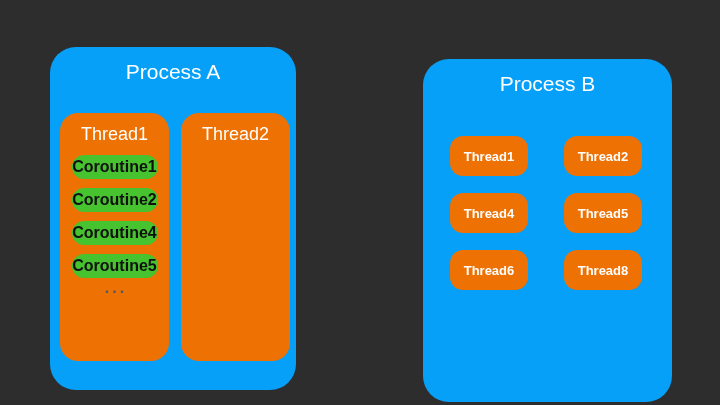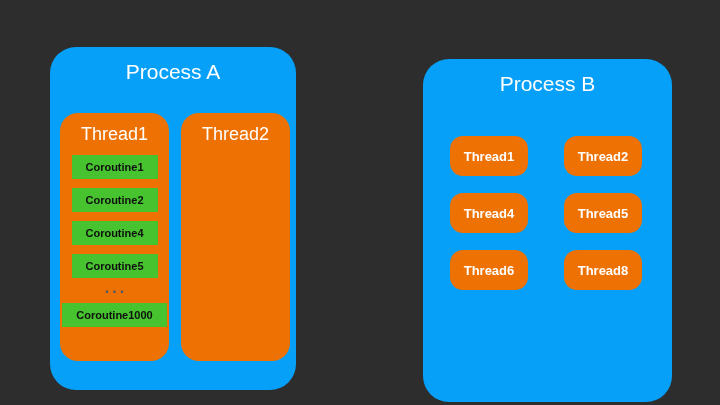--- a/index.html
+++ b/index.html
@@ -60,25 +60,25 @@
   .coroutine-stack {
     display: flex;
     flex-direction: column;
     align-items: center;
     margin-top: 10px;
     gap: 9px;
   }
   .coroutine {
     width: 86px; height: 24px;
     background: #46c32e;
-    border-radius: 0;
+    border-radius: 12px;
     display: flex;
     align-items: center;
     justify-content: center;
-    font-size: 11px;
+    font-size: 16px;
     font-weight: bold;
     color: #101010;
     white-space: nowrap;
   }
   .coroutine-wide { width: 105px; }
   .dots {
     color: #4e5866;
     font-weight: 900;
     font-size: 16px;
     letter-spacing: 3px;
@@ -118,21 +118,20 @@
     <div class="threads-row">
 
       <div class="thread-col">
         <div class="thread-title">Thread1</div>
         <div class="coroutine-stack">
           <div class="coroutine">Coroutine1</div>
           <div class="coroutine">Coroutine2</div>
           <div class="coroutine">Coroutine4</div>
           <div class="coroutine">Coroutine5</div>
           <div class="dots">...</div>
-          <div class="coroutine coroutine-wide">Coroutine1000</div>
         </div>
       </div>
 
       <div class="thread-col">
         <div class="thread-title">Thread2</div>
       </div>
 
     </div>
   </section>
 

